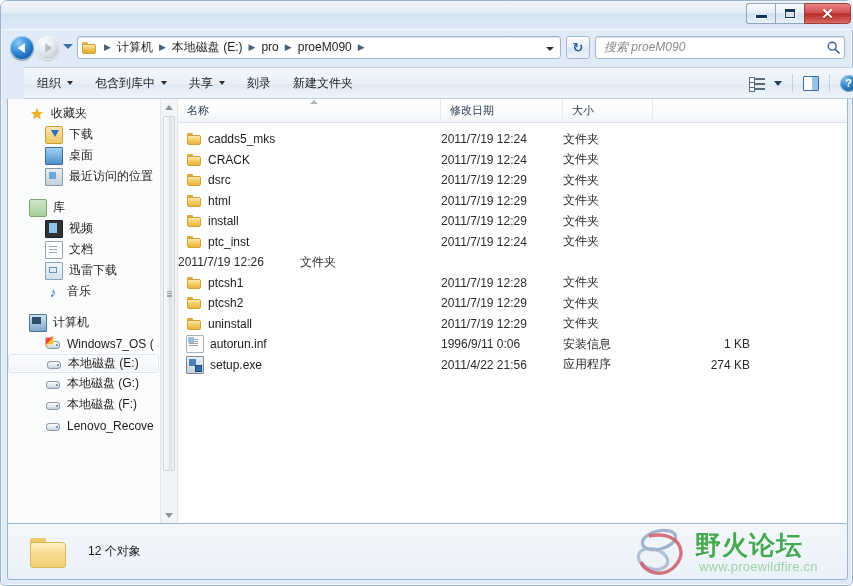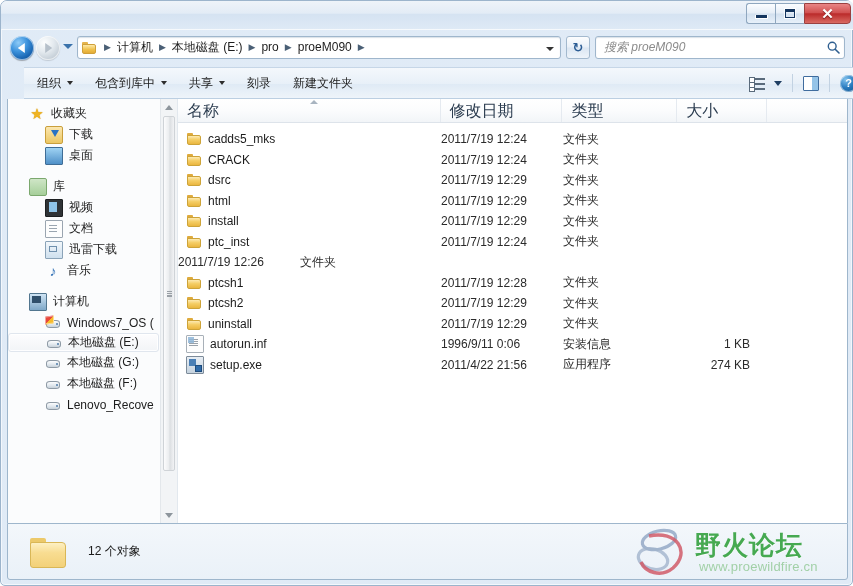--- a/index.html
+++ b/index.html
@@ -601,21 +601,21 @@
   .col-header {
     position: relative;
     height: 23px;
     background: linear-gradient(to bottom, #ffffff 0%, #fbfcfd 50%, #f2f5f8 100%);
     border-bottom: 1px solid #dde3ea;
     display: flex;
     align-items: center;
   }
   .col {
     position: relative;
-    font-size: 16px;
+    font-size: 11px;
     color: #2c3d50;
     height: 23px;
     line-height: 23px;
     box-sizing: border-box;
     padding-left: 9px;
     border-right: 1px solid #e5eaf0;
     white-space: nowrap;
     font-family: Liberation Serif, serif;
   }
   .sort-mark {
@@ -889,20 +889,24 @@
             <span class="nav-label">收藏夹</span>
           </div>
           <div class="nav-child">
             <span class="nav-ico ico-download"></span>
             <span class="nav-label">下载</span>
           </div>
           <div class="nav-child">
             <span class="nav-ico ico-desktop"></span>
             <span class="nav-label">桌面</span>
           </div>
+          <div class="nav-child">
+            <span class="nav-ico ico-recent"></span>
+            <span class="nav-label">最近访问的位置</span>
+          </div>
 
           <div class="nav-gap"></div>
 
           <div class="nav-group-head">
             <span class="nav-ico ico-library"></span>
             <span class="nav-label">库</span>
           </div>
           <div class="nav-child">
             <span class="nav-ico ico-video"></span>
             <span class="nav-label">视频</span>
@@ -962,23 +966,20 @@
       </div>
 
       <div class="filepane">
         <div class="col-header">
           <div class="col" style="width:263px;">
             <span>名称</span>
             <span class="sort-mark"></span>
           </div>
           <div class="col" style="width:122px;">
             <span>修改日期</span>
-          </div>
-          <div class="col" style="width:115px;">
-            <span>类型</span>
           </div>
           <div class="col" style="width:90px;">
             <span>大小</span>
           </div>
           <div class="col" style="width:80px;border-right:none;"></div>
         </div>
 
         <div class="rows">
 
           <div class="row">

